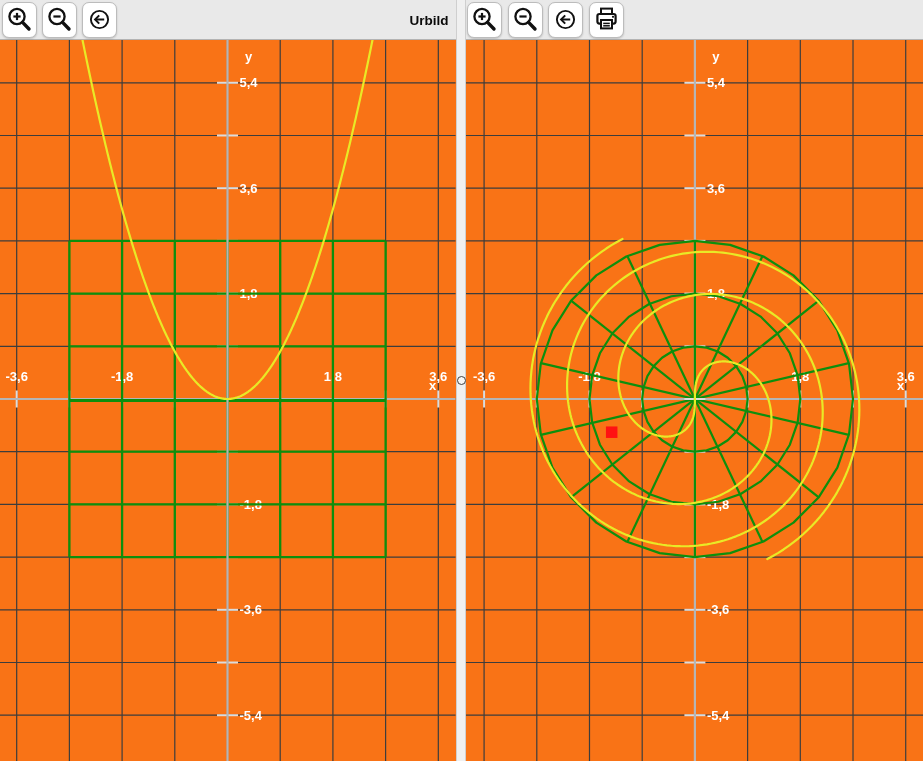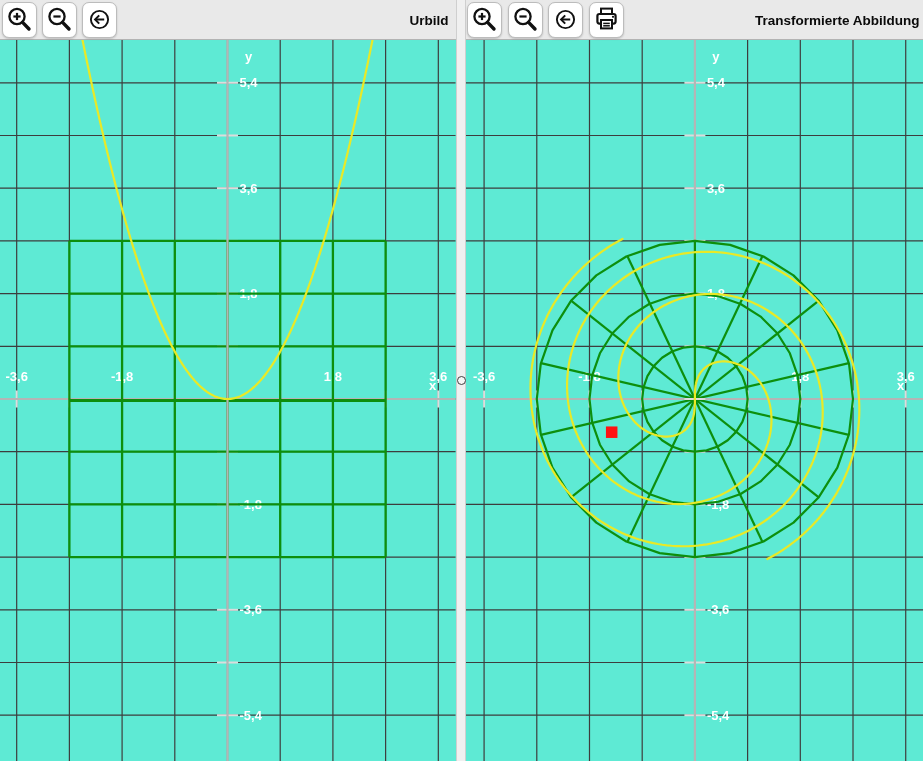--- a/index.html
+++ b/index.html
@@ -1,16 +1,16 @@
 <!DOCTYPE html>
 <html><head>
 <meta charset="utf-8">
 <style>
   html,body{margin:0;padding:0;background:#000;}
-  .app{position:relative;width:923px;height:761px;overflow:hidden;background:#5eead4;
+  .app{position:relative;width:923px;height:761px;overflow:hidden;background:#f97316;
        font-family:"Liberation Sans","DejaVu Sans",sans-serif;-webkit-font-smoothing:antialiased;}
   .panel{position:absolute;top:0;height:761px;}
   #panel-left{left:0;width:455.5px;}
   #panel-right{left:465.5px;width:457.5px;}
   .toolbar{position:absolute;left:0;top:0;width:100%;height:40px;background:#e9e9e9;
            border-bottom:1px solid #b3b3b3;box-sizing:border-box;}
   .tbtn{position:absolute;top:1.5px;width:35px;height:36px;background:#ffffff;
         border:1px solid #bcbcbc;border-radius:7px;box-sizing:border-box;
         box-shadow:0 1px 2px rgba(0,0,0,0.18);padding:0;margin:0;display:flex;
         align-items:center;justify-content:center;cursor:pointer;}
@@ -173,21 +173,20 @@
       <button class="tbtn" style="left:123px" title="">
         <svg width="27" height="27" viewBox="0 0 27 27">
           <rect x="8" y="2.6" width="11" height="5.4" fill="none" stroke="#111" stroke-width="2"></rect>
           <rect x="4.4" y="8" width="18.2" height="9.6" rx="2" fill="none" stroke="#111" stroke-width="2.2"></rect>
           <rect x="8" y="14" width="11" height="8.4" fill="#fff" stroke="#111" stroke-width="2"></rect>
           <line x1="10.2" y1="17.4" x2="16.8" y2="17.4" stroke="#111" stroke-width="1.5"></line>
           <line x1="10.2" y1="19.8" x2="16.8" y2="19.8" stroke="#111" stroke-width="1.5"></line>
           <circle cx="20" cy="10.8" r="1.1" fill="#111"></circle>
         </svg>
       </button>
-      <span class="tb-title" style="right:3.5px">Transformierte Abbildung</span>
     </div>
     <div class="plot">
       <svg id="svg-right" width="458" height="721">
           <g>
             <line x1="0" y1="675.224" x2="457.5" y2="675.224" stroke="#3d3d3d" stroke-width="1.2"></line>
             <line x1="0" y1="622.52" x2="457.5" y2="622.52" stroke="#3d3d3d" stroke-width="1.2"></line>
             <line x1="18.084000000000003" y1="0" x2="18.084000000000003" y2="721" stroke="#3d3d3d" stroke-width="1.2"></line>
             <line x1="0" y1="569.816" x2="457.5" y2="569.816" stroke="#3d3d3d" stroke-width="1.2"></line>
             <line x1="70.78799999999998" y1="0" x2="70.78799999999998" y2="721" stroke="#3d3d3d" stroke-width="1.2"></line>
             <line x1="0" y1="517.1120000000001" x2="457.5" y2="517.1120000000001" stroke="#3d3d3d" stroke-width="1.2"></line>

